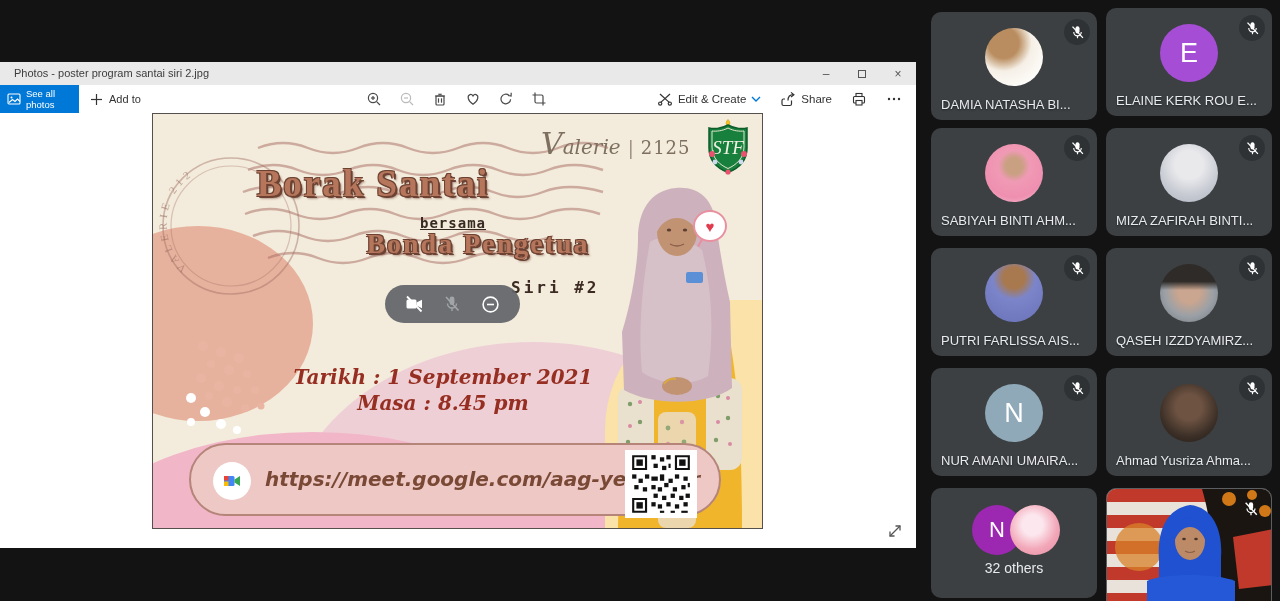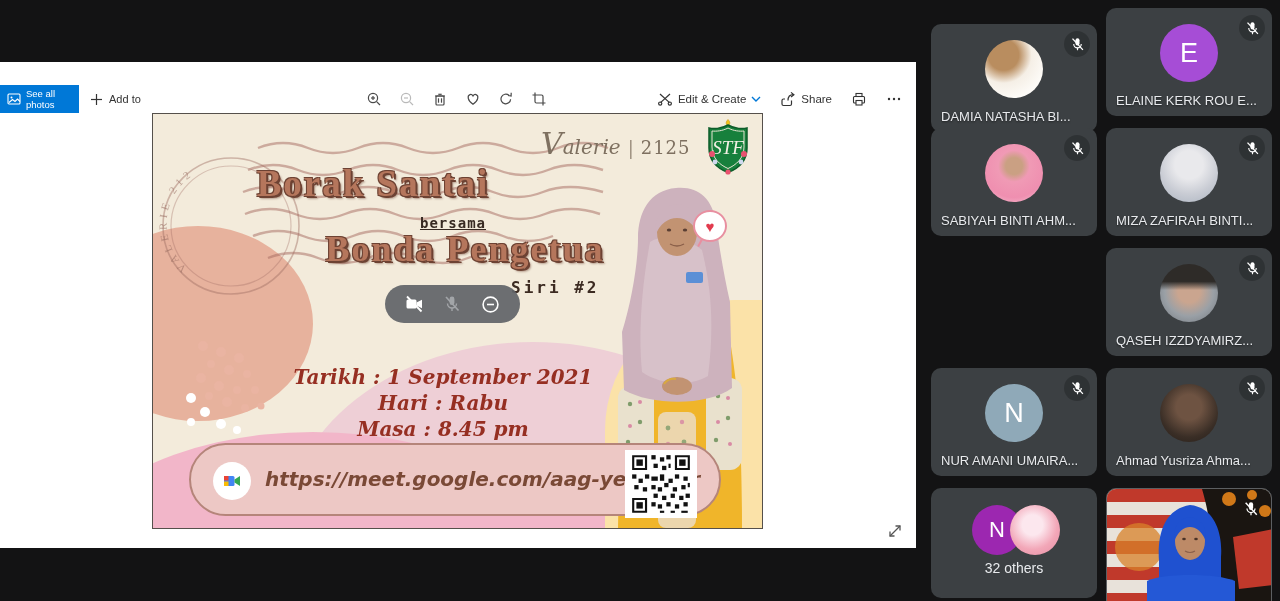--- a/index.html
+++ b/index.html
@@ -45,21 +45,21 @@
   .brand-script { font-style:italic; font-size:20px; }
   .brand-script::first-letter { font-size:30px; }
   .brand-div { color:#9a8d7c; font-size:18px; }
   .brand-num { font-size:18px; letter-spacing:1px; }
 
   .poster-title { position:absolute; text-align:center; font-family:Liberation Serif, serif; font-weight:bold;
                   color:#b5765c; letter-spacing:2px;
                   text-shadow:-1px -1px 0 #6d4233, 1px -1px 0 #6d4233, -1px 1px 0 #6d4233,
                               2px 2px 0 #6d4233, 3px 3px 2px rgba(109,66,51,.45); }
   .title1 { left:55px; top:48px; width:330px; font-size:37px; }
-  .title2 { left:127px; top:114px; width:370px; font-size:36px; }
+  .title2 { left:140px; top:114px; width:370px; font-size:28px; }
   .poster-sub { position:absolute; left:235px; top:101px; width:130px; text-align:center;
                 font-family:"DejaVu Sans Mono", monospace; font-weight:bold; font-size:14px;
                 color:#372a22; letter-spacing:1px;text-decoration:underline; }
   .poster-series { position:absolute; left:358px; top:164px; font-family:"DejaVu Sans Mono", monospace;
                    font-weight:bold; font-size:16px; color:#3c2b22; letter-spacing:3px; }
   .poster-dates { position:absolute; left:90px; top:207px; width:400px; text-align:center;
                   font-family:"DejaVu Serif", serif; font-style:italic; font-weight:bold;
                   font-size:20px; line-height:26px; color:#962f22;margin-top:43px; }
 
   .link-pill { position:absolute; left:36px; top:329px; width:532px; height:73px; background:#edc8c5;
@@ -106,20 +106,30 @@
   .others-label { position:absolute; left:0; right:0; bottom:22px; text-align:center; color:#e8eaed; font-size:14px; }
 
   .tile-you { border:1px solid #5c5f62; }
   .you-name { font-size:14px; }
 </style>
 </head>
 <body>
 
 <div class="photos-window">
 
+  <div class="titlebar">
+    <span class="wtitle">Photos - poster program santai siri 2.jpg</span>
+    <div class="win-controls">
+      <div class="win-btn">–</div>
+      <div class="win-btn">
+          <span class="max-glyph"></span>
+        </div>
+      <div class="win-btn">×</div>
+    </div>
+  </div>
 
   <div class="toolbar">
     <div class="see-all">
       <span class="tb-ic" style="width:14px;height:14px">
         <svg viewBox="0 0 14 14">
             <rect x="1" y="2" width="12" height="10" rx="1" fill="none" stroke="#fff" stroke-width="1.1"></rect>
             <circle cx="4.5" cy="5.5" r="1" fill="#fff"></circle>
             <path d="M2 10.5 l3.5-3 2.5 2 2.5-2.5 2.5 2.5" fill="none" stroke="#fff" stroke-width="1.1"></path>
           </svg>
       </span>
@@ -293,21 +303,20 @@
           </g>
       </svg>
 
       <div class="poster-title title1">Borak Santai</div>
       <div class="poster-sub">bersama</div>
       <div class="poster-title title2">Bonda Pengetua</div>
       <div class="poster-series">Siri #2</div>
 
       <div class="poster-dates">
         <div>Tarikh : 1 September 2021</div>
-        <div>Hari : Rabu</div>
         <div>Masa : 8.45 pm</div>
       </div>
 
       <svg class="abs" style="left:437px;top:66px" width="172" height="348" viewBox="0 0 172 348">
         <path d="M48 120 C40 172 30 232 28 348 L152 348 C152 262 148 200 138 150 C130 120 120 104 104 99 L70 99 C58 104 52 110 48 120Z" fill="#f0b52a"></path>
         <rect x="28" y="206" width="36" height="88" rx="12" fill="#e9e1cd"></rect>
         <rect x="116" y="198" width="36" height="92" rx="12" fill="#e9e1cd"></rect>
         <g fill="#7f9c6b">
             <circle cx="40" cy="224" r="2.2"></circle>
             <circle cx="50" cy="242" r="2.2"></circle>
@@ -446,21 +455,21 @@
           <line x1="4" y1="14" x2="14" y2="4"></line>
           <polyline points="9.5,4 14,4 14,8.5"></polyline>
           <polyline points="4,9.5 4,14 8.5,14"></polyline>
         </svg>
     </span>
   </div>
 </div>
 
 <div class="panel">
 
-  <div class="tile" style="left:3px;top:24px">
+  <div class="tile" style="left:3px;top:12px">
     <span class="mic-badge">
         <svg width="15" height="15" viewBox="0 0 18 18">
           <rect x="6.6" y="1.5" width="4.8" height="8.6" rx="2.4" fill="#fff"></rect>
           <path d="M4.5 8.5 a4.5 4.5 0 0 0 9 0" stroke="#fff" stroke-width="1.4" fill="none"></path>
           <line x1="9" y1="13" x2="9" y2="16" stroke="#fff" stroke-width="1.4"></line>
           <line x1="3" y1="2" x2="15.5" y2="15.5" stroke="#fff" stroke-width="1.6"></line>
         </svg>
       </span>
     <div class="avatar av-cat"></div>
     <div class="tile-name">DAMIA NATASHA BI...</div>
@@ -500,20 +509,32 @@
           <rect x="6.6" y="1.5" width="4.8" height="8.6" rx="2.4" fill="#fff"></rect>
           <path d="M4.5 8.5 a4.5 4.5 0 0 0 9 0" stroke="#fff" stroke-width="1.4" fill="none"></path>
           <line x1="9" y1="13" x2="9" y2="16" stroke="#fff" stroke-width="1.4"></line>
           <line x1="3" y1="2" x2="15.5" y2="15.5" stroke="#fff" stroke-width="1.6"></line>
         </svg>
       </span>
     <div class="avatar av-miza"></div>
     <div class="tile-name">MIZA ZAFIRAH BINTI...</div>
   </div>
 
+  <div class="tile" style="left:3px;top:248px">
+    <span class="mic-badge">
+        <svg width="15" height="15" viewBox="0 0 18 18">
+          <rect x="6.6" y="1.5" width="4.8" height="8.6" rx="2.4" fill="#fff"></rect>
+          <path d="M4.5 8.5 a4.5 4.5 0 0 0 9 0" stroke="#fff" stroke-width="1.4" fill="none"></path>
+          <line x1="9" y1="13" x2="9" y2="16" stroke="#fff" stroke-width="1.4"></line>
+          <line x1="3" y1="2" x2="15.5" y2="15.5" stroke="#fff" stroke-width="1.6"></line>
+        </svg>
+      </span>
+    <div class="avatar av-putri"></div>
+    <div class="tile-name">PUTRI FARLISSA AIS...</div>
+  </div>
 
   <div class="tile" style="left:178px;top:248px">
     <span class="mic-badge">
         <svg width="15" height="15" viewBox="0 0 18 18">
           <rect x="6.6" y="1.5" width="4.8" height="8.6" rx="2.4" fill="#fff"></rect>
           <path d="M4.5 8.5 a4.5 4.5 0 0 0 9 0" stroke="#fff" stroke-width="1.4" fill="none"></path>
           <line x1="9" y1="13" x2="9" y2="16" stroke="#fff" stroke-width="1.4"></line>
           <line x1="3" y1="2" x2="15.5" y2="15.5" stroke="#fff" stroke-width="1.6"></line>
         </svg>
       </span>

